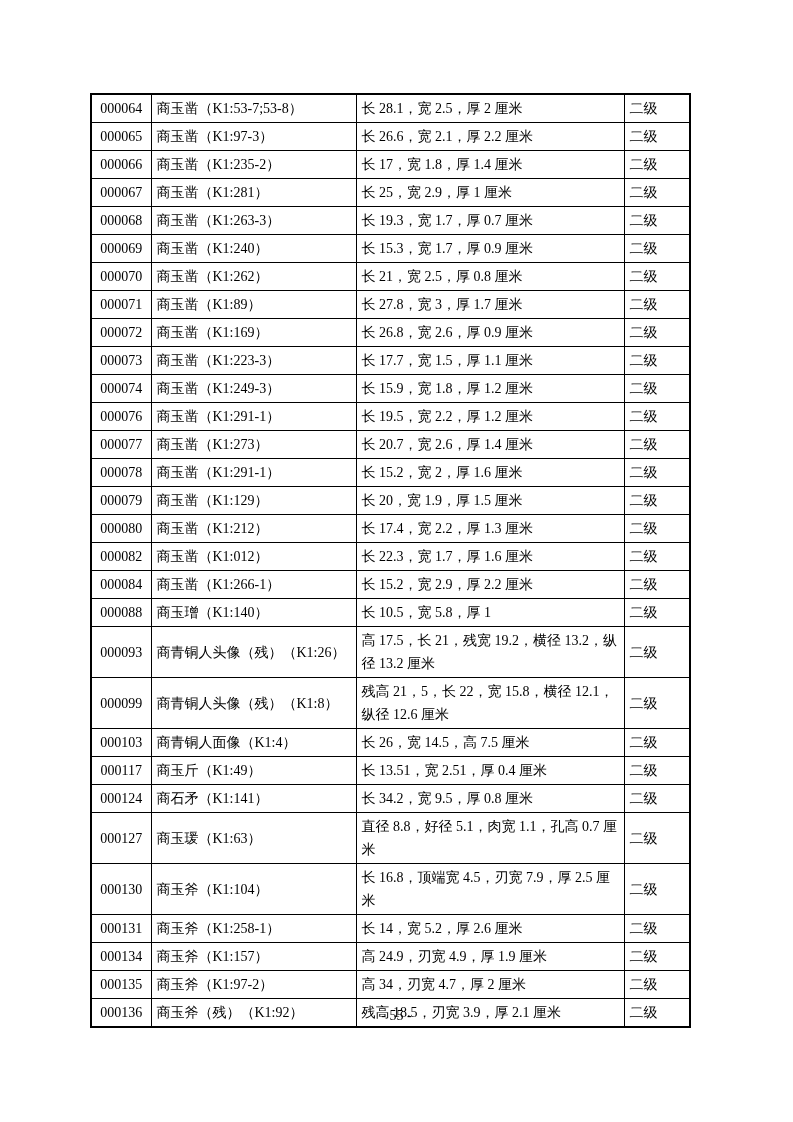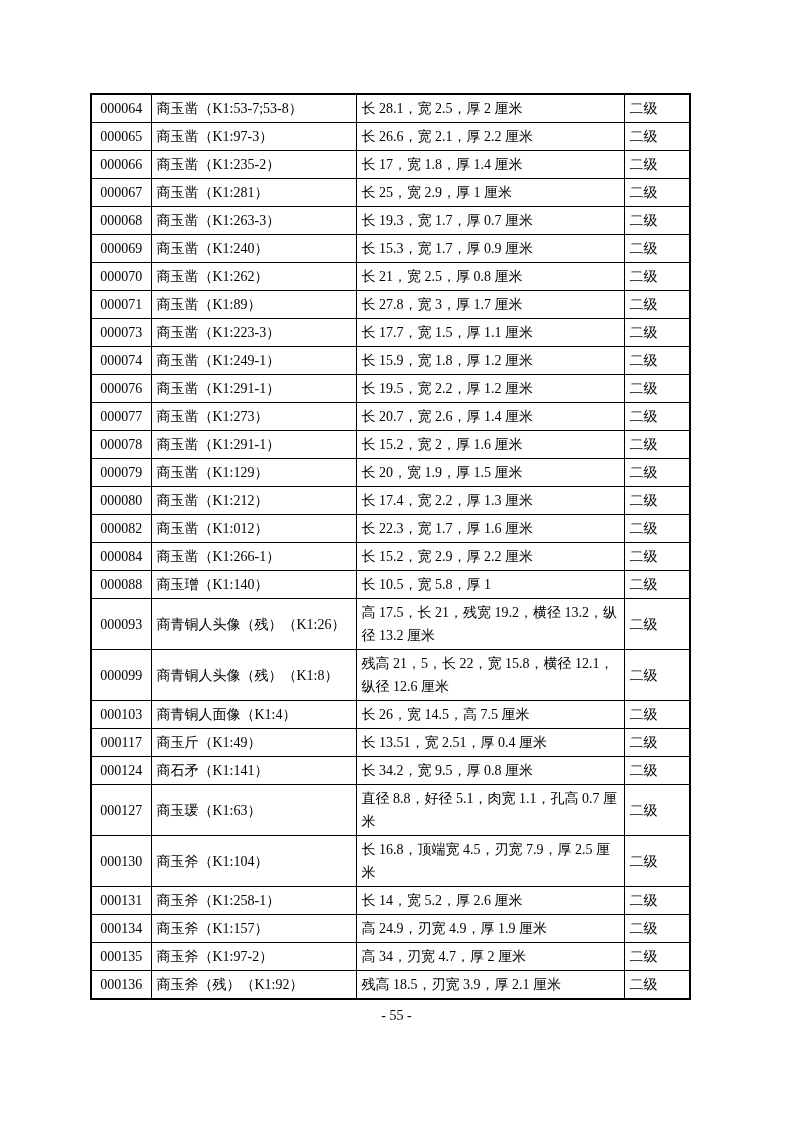--- a/index.html
+++ b/index.html
@@ -117,28 +117,34 @@
           <td class="col-dims">长 21，宽 2.5，厚 0.8 厘米</td>
           <td class="col-grade">二级</td>
         </tr>
         <tr>
           <td class="col-id">000071</td>
           <td class="col-name">商玉凿（K1:89）</td>
           <td class="col-dims">长 27.8，宽 3，厚 1.7 厘米</td>
           <td class="col-grade">二级</td>
         </tr>
         <tr>
+          <td class="col-id">000072</td>
+          <td class="col-name">商玉凿（K1:169）</td>
+          <td class="col-dims">长 26.8，宽 2.6，厚 0.9 厘米</td>
+          <td class="col-grade">二级</td>
+        </tr>
+        <tr>
           <td class="col-id">000073</td>
           <td class="col-name">商玉凿（K1:223-3）</td>
           <td class="col-dims">长 17.7，宽 1.5，厚 1.1 厘米</td>
           <td class="col-grade">二级</td>
         </tr>
         <tr>
           <td class="col-id">000074</td>
-          <td class="col-name">商玉凿（K1:249-1）</td>
+          <td class="col-name">商玉凿（K1:249-3）</td>
           <td class="col-dims">长 15.9，宽 1.8，厚 1.2 厘米</td>
           <td class="col-grade">二级</td>
         </tr>
         <tr>
           <td class="col-id">000076</td>
           <td class="col-name">商玉凿（K1:291-1）</td>
           <td class="col-dims">长 19.5，宽 2.2，厚 1.2 厘米</td>
           <td class="col-grade">二级</td>
         </tr>
         <tr>

